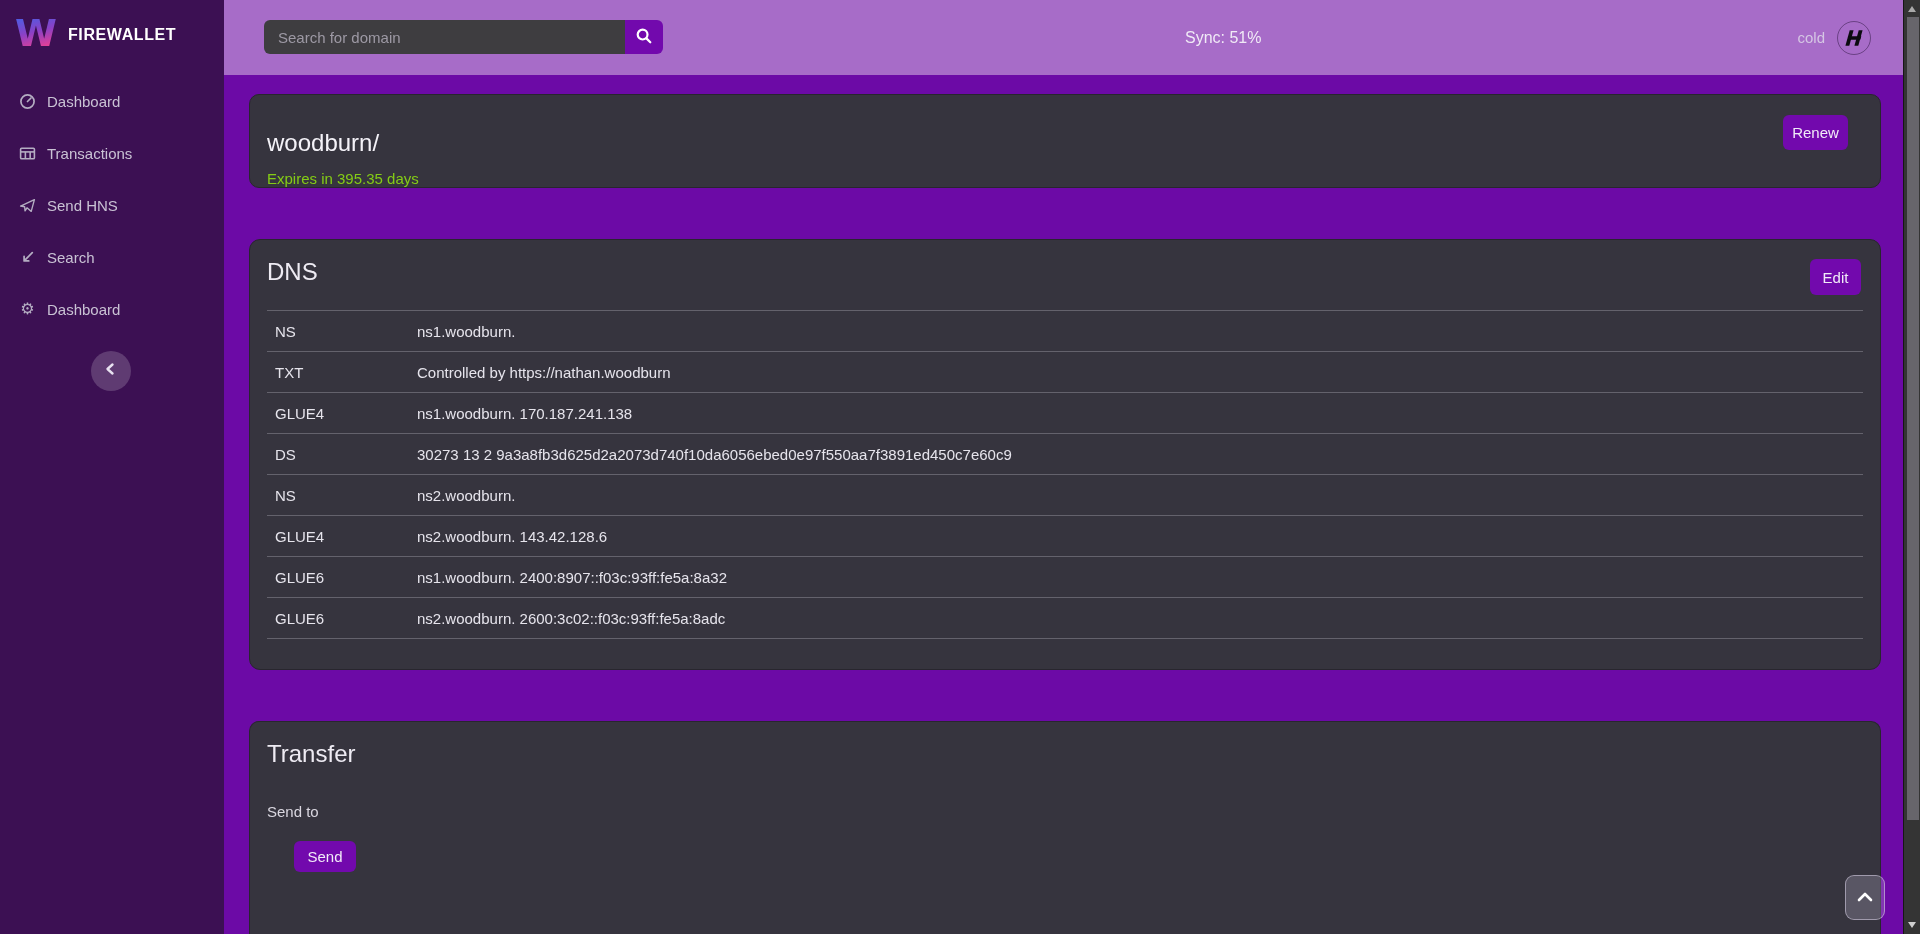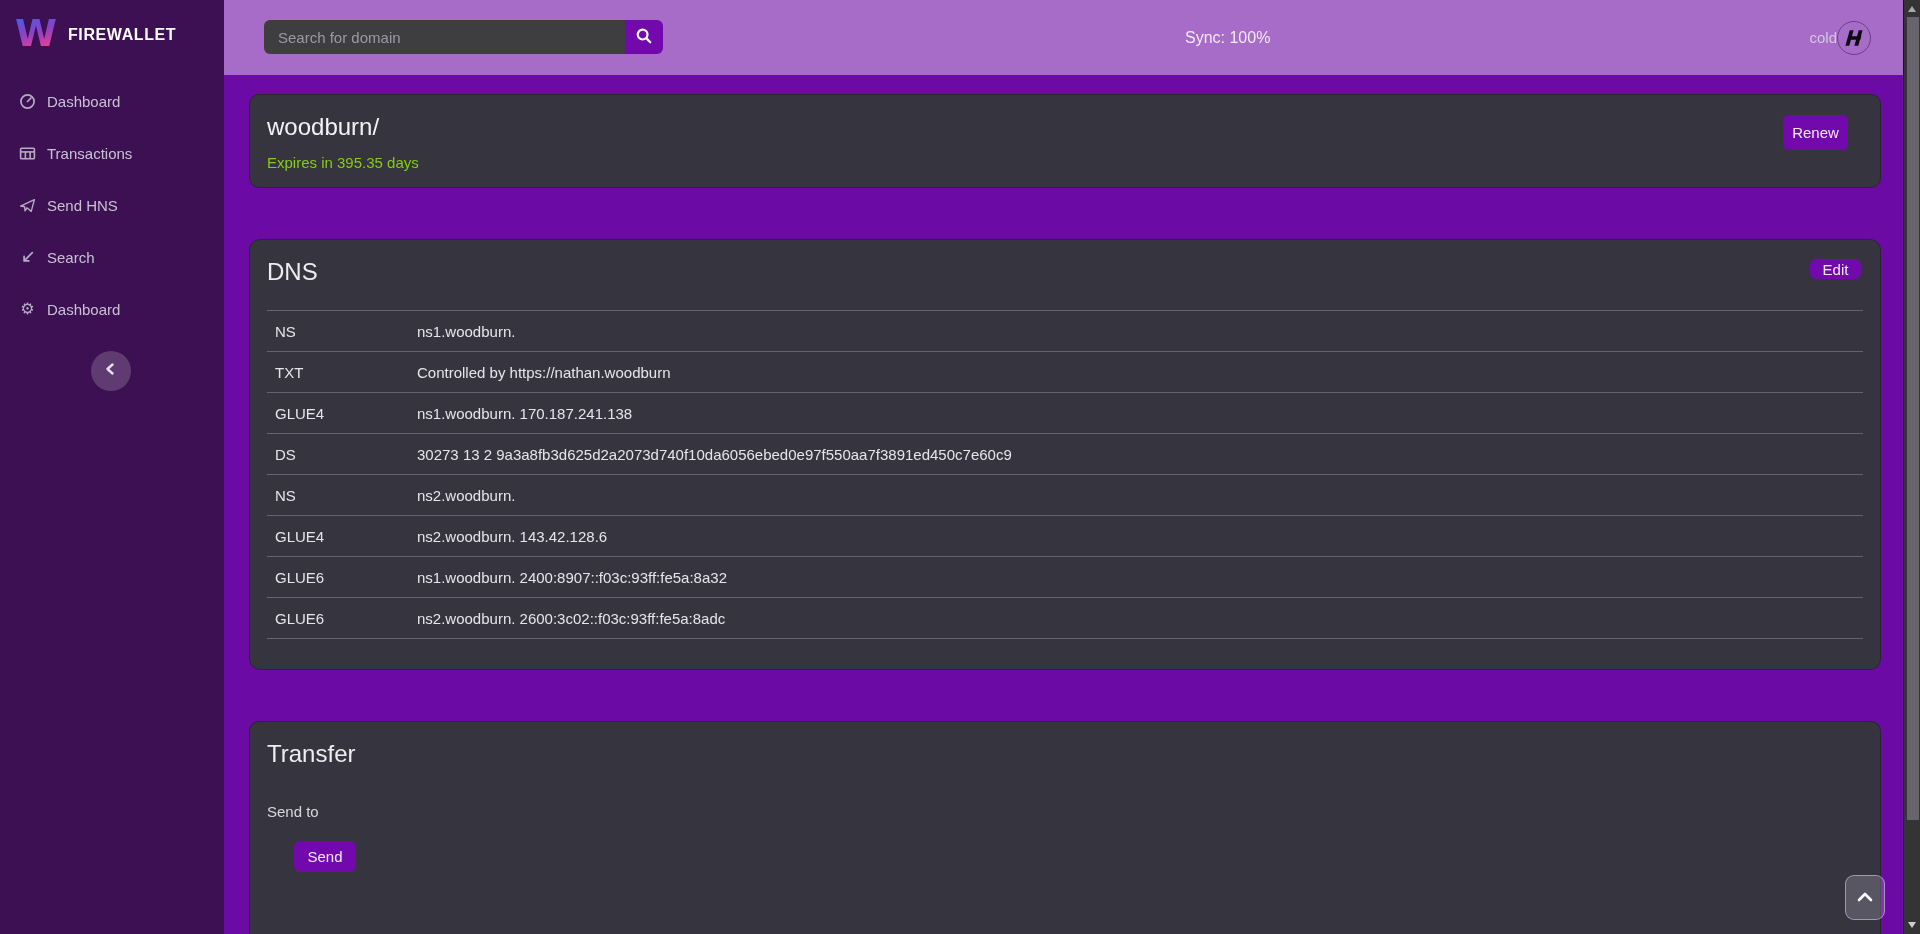--- a/index.html
+++ b/index.html
@@ -26,39 +26,39 @@
   
   .topbar{position:absolute;left:224px;top:0;width:1679px;height:75px;background:var(--header-bg);z-index:2;}
   .search-bar{position:absolute;left:40px;top:20px;width:399px;height:34px;display:flex;}
   .search-bar input{flex:1;background:#3e3d40;border:none;outline:none;border-radius:6px 0 0 6px;
     padding:0 14px;color:#e8e8e8;font-size:15px;font-family:inherit;}
   .search-bar input::placeholder{color:#9d99a4;}
   .search-btn{width:38px;background:var(--accent-button);border:none;border-radius:0 6px 6px 0;
     display:flex;align-items:center;justify-content:center;cursor:pointer;}
   .sync{position:absolute;left:961px;top:0;height:75px;display:flex;align-items:center;
     color:#f0eaf6;font-size:16px;}
-  .wallet-info{position:absolute;right:32px;top:0;height:75px;display:flex;align-items:center;}
+  .wallet-info{position:absolute;right:32px;top:0;height:75px;display:flex;align-items:center;gap:12px;}
   .wallet-name{color:#d5c6e4;font-size:15px;}
   .hns-badge{width:34px;height:34px;border-radius:50%;border:1px solid rgba(45,22,66,.5);
     display:flex;align-items:center;justify-content:center;cursor:pointer;}
 
   
   .card{position:absolute;left:249px;width:1632px;background:var(--card-bg);
     border:1px solid var(--card-border);border-radius:10px;}
   .card-title{font-size:24px;color:#eeebf3;line-height:1.35;}
   .btn{background:var(--accent-button);border:none;border-radius:6px;color:#f1eaf8;
     font-size:15px;font-family:inherit;cursor:pointer;}
 
-  .card-domain{top:94px;height:94px;padding:14px 17px;}
+  .card-domain{top:94px;height:94px;padding:30px 17px;}
   .domain-name{font-size:24px;color:#f4f2f8;margin-top:4px;}
   .domain-expiry{font-size:15px;color:#84cc16;margin-top:13px;}
   .renew-btn{position:absolute;top:20px;right:32px;width:65px;height:35px;}
 
   .card-dns{top:239px;height:431px;padding:16px 17px;border-radius:11px;}
-  .edit-btn{position:absolute;top:19px;right:19px;width:51px;height:20px;}
+  .edit-btn{position:absolute;top:19px;right:19px;width:51px;height:36px;}
   .dns-table{margin-top:22px;border-bottom:1px solid var(--row-border);}
   .dns-row{display:flex;align-items:center;height:41px;border-top:1px solid var(--row-border);
     font-size:15px;color:#e6e4ec;}
   .dns-type{width:150px;padding-left:8px;flex:none;}
   .dns-value{flex:1;}
 
   .card-transfer{top:721px;height:240px;padding:16px 17px;border-bottom:none;border-radius:10px 10px 0 0;}
   .field-label{margin-top:33px;font-size:15px;color:#dad7e0;}
   .transfer-input{margin-top:6px;width:100%;height:34px;background:transparent;
     border:1px solid #75737e;border-radius:6px;outline:none;padding:0 12px;
@@ -160,21 +160,21 @@
       <input placeholder="Search for domain" style="">
       <button class="search-btn">
         <span>
           <svg width="18" height="18" viewBox="0 0 18 18">
               <circle cx="7.6" cy="7.6" r="4.9" fill="none" stroke="#ffffff" stroke-width="2.2"></circle>
               <line x1="11.4" y1="11.4" x2="15.3" y2="15.3" stroke="#ffffff" stroke-width="2.2" stroke-linecap="round"></line>
             </svg>
         </span>
       </button>
     </div>
-    <div class="sync">Sync: 100%</div>
+    <div class="sync">Sync: 51%</div>
     <div class="wallet-info">
       <span class="wallet-name">cold</span>
       <span class="hns-badge">
         <svg width="24" height="22" viewBox="0 0 28 24">
           <polygon points="9,3 13.5,3 8.5,21 4,21" fill="#0b0b10"></polygon>
           <polygon points="19.5,3 24,3 19,21 14.5,21" fill="#0b0b10"></polygon>
           <polygon points="8,10 22.5,10 21.3,14 6.8,14" fill="#0b0b10"></polygon>
         </svg>
       </span>
     </div>

